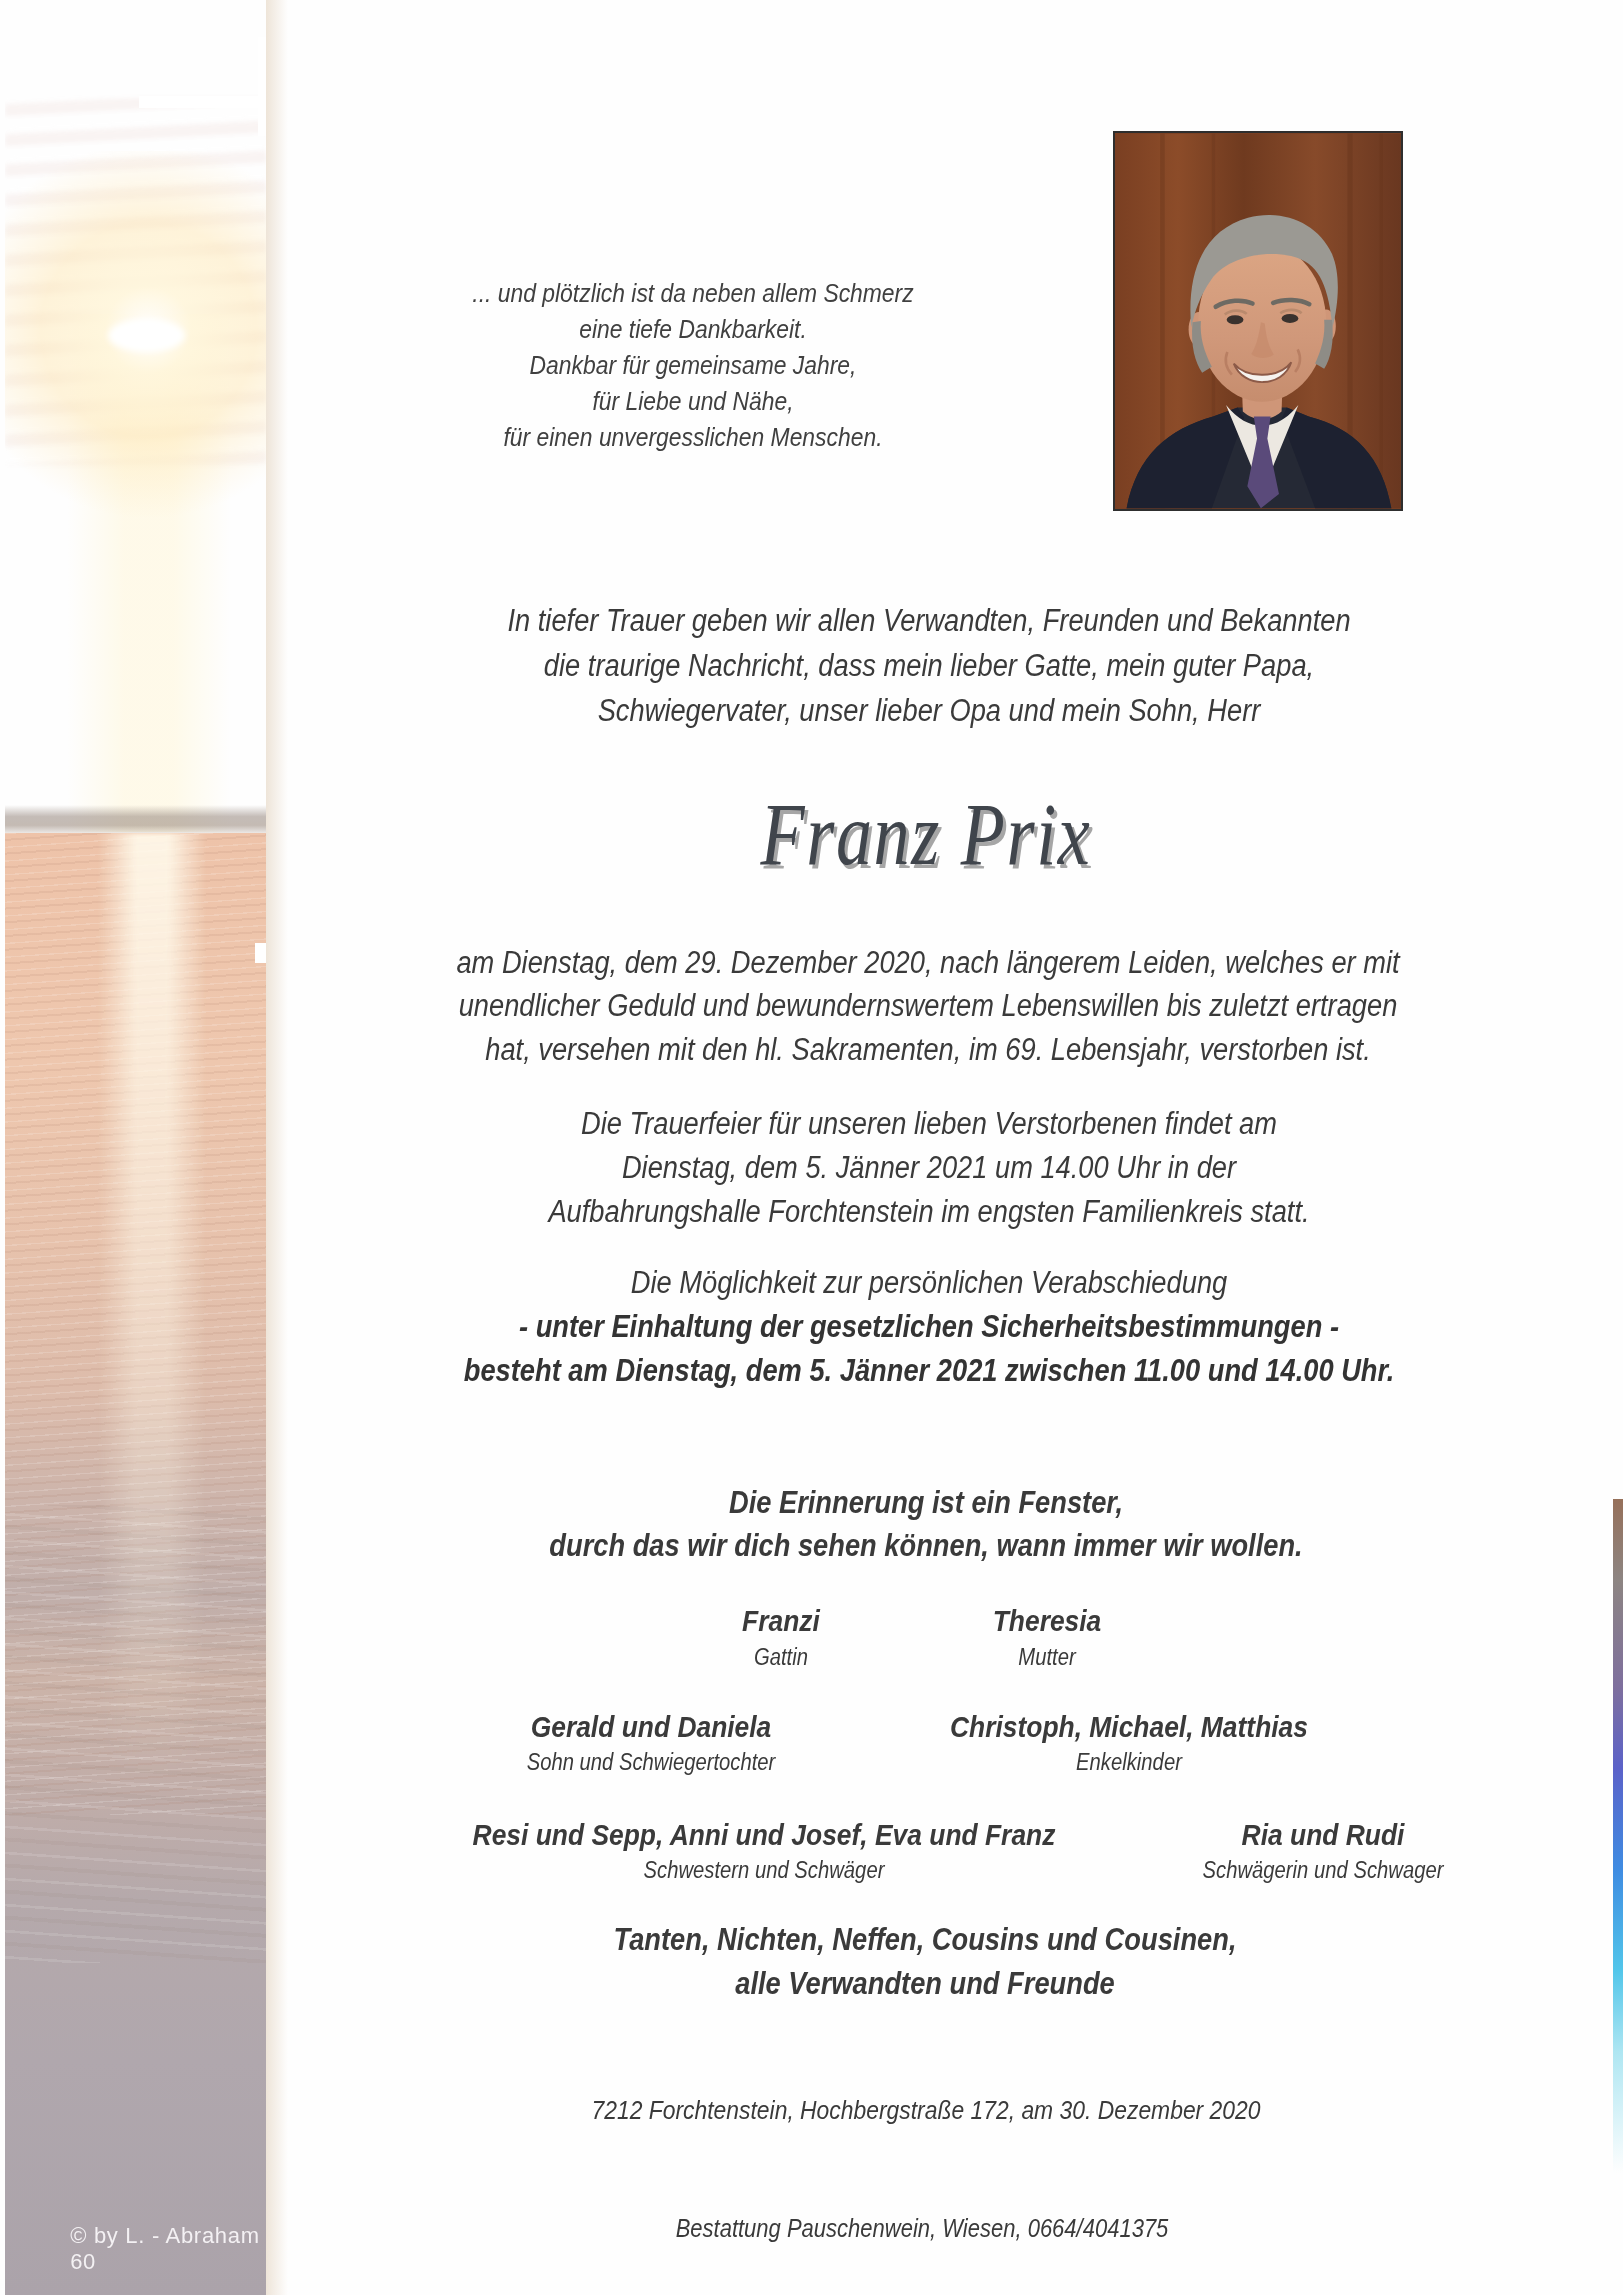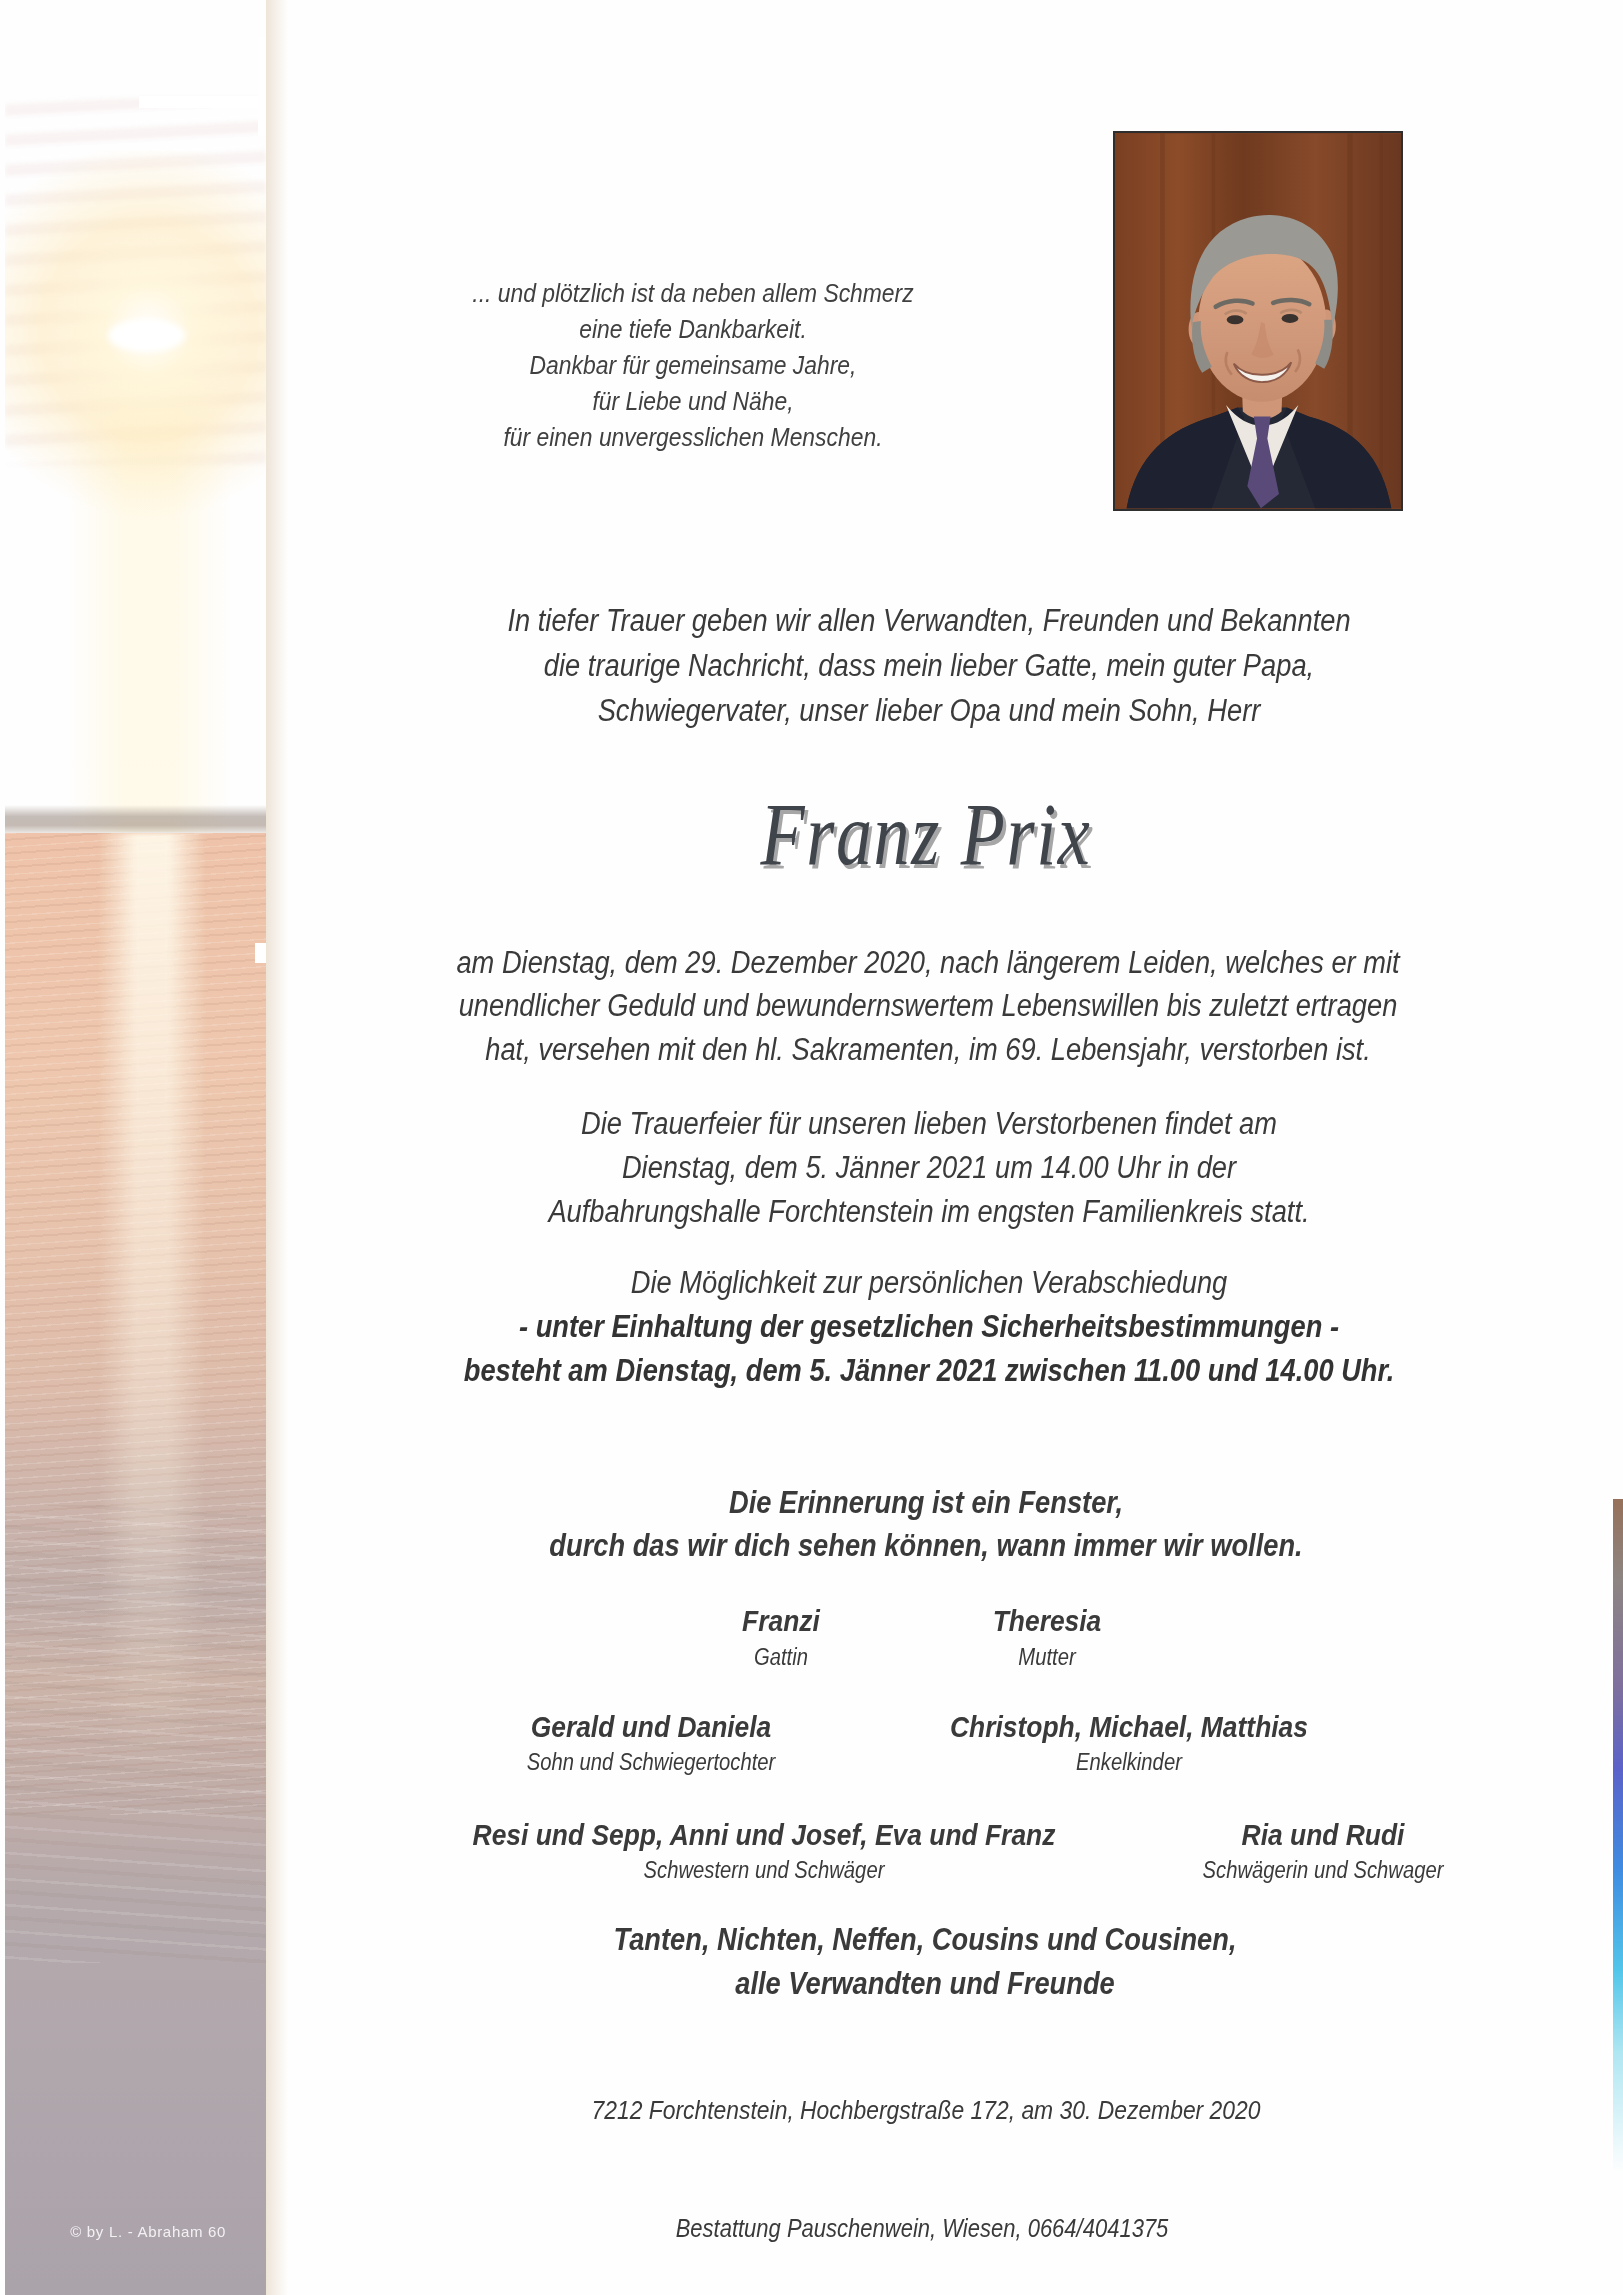--- a/index.html
+++ b/index.html
@@ -33,21 +33,21 @@
        background:repeating-linear-gradient(176deg,rgba(255,255,255,.22) 0 1.3px,
        rgba(0,0,0,0) 1.3px 5.9px,rgba(166,118,98,.17) 5.9px 7.9px,rgba(0,0,0,0) 7.9px 13.7px);}
   .ripples2{position:absolute;left:0;right:0;top:1505px;height:458px;opacity:.5;filter:blur(0.7px);
        background:repeating-linear-gradient(184deg,rgba(255,255,255,.25) 0 2.6px,
        rgba(0,0,0,0) 2.6px 11.8px,rgba(150,130,120,.22) 11.8px 15.7px,rgba(0,0,0,0) 15.7px 26px);}
   .reflection{position:absolute;left:93px;top:833px;width:108px;height:949px;filter:blur(2px);
        background:linear-gradient(90deg,rgba(255,250,235,0) 0%,rgba(255,250,235,.9) 35%,
        rgba(255,250,235,.9) 65%,rgba(255,250,235,0) 100%);
        -webkit-mask-image:linear-gradient(180deg,#000 0%,rgba(0,0,0,.75) 25%,rgba(0,0,0,.45) 55%,rgba(0,0,0,0) 100%);
        mask-image:linear-gradient(180deg,#000 0%,rgba(0,0,0,.75) 25%,rgba(0,0,0,.45) 55%,rgba(0,0,0,0) 100%);}
-  .credit{position:absolute;left:65px;top:2223px;font-size:15px;letter-spacing:0.7px;
+  .credit{position:absolute;left:65px;top:2223px;font-size:22px;letter-spacing:0.7px;
        color:rgba(250,247,250,.92);font-style:normal;}
   
   .notch1{position:absolute;left:253px;top:37px;width:19.6px;height:99px;background:#fff;}
   .notch2{position:absolute;left:134px;top:96px;width:137px;height:12.4px;background:#fff;}
   .notch3{position:absolute;left:250px;top:943px;width:19.6px;height:19.6px;background:#fff;}
   .strip-shadow{position:absolute;left:266px;top:0;width:22px;height:2295px;
        background:linear-gradient(90deg,rgba(214,190,160,.4),rgba(214,190,160,0));}
 
   
   .edge-artifact{position:absolute;left:1613px;top:1499px;width:10.5px;height:674px;

